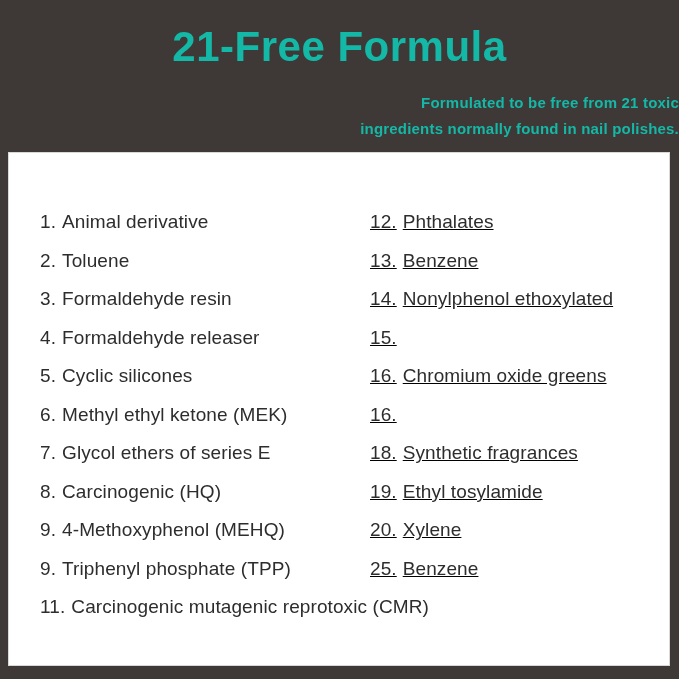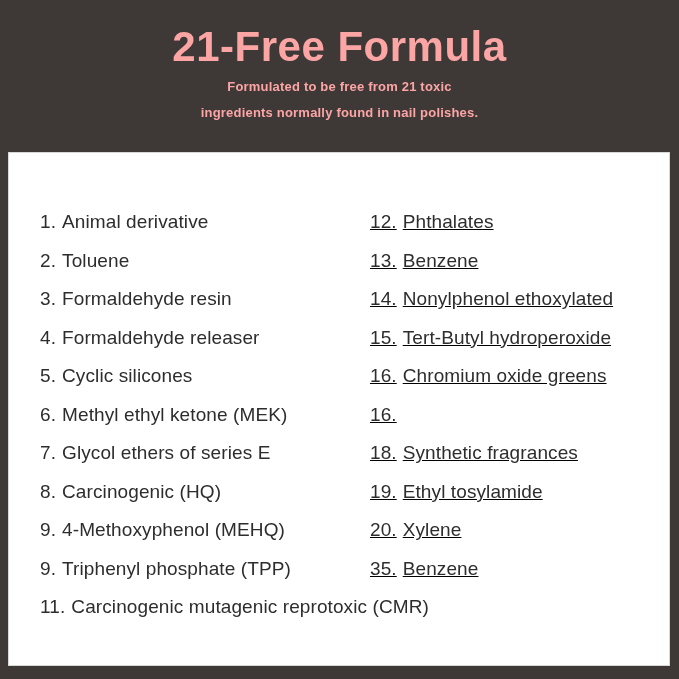--- a/index.html
+++ b/index.html
@@ -10,35 +10,36 @@
     overflow: hidden;
     background: #3e3837;
     font-family: "Liberation Sans", sans-serif;
     -webkit-font-smoothing: antialiased;
   }
   .header {
     position: absolute;
     top: 0; left: 0; right: 0;
     height: 152px;
     text-align: center;
-    color: #fca5a5;
+    color: #14b8a6;
   }
   .title {
     margin-top: 24px;
     font-size: 42px;
     font-weight: 700;
     letter-spacing: 0.5px;
     line-height: 46px;
   }
   .subtitle {
-    margin-top: 4px;
-    font-size: 13px;
+    margin-top: 20px;
+    font-size: 15px;
     font-weight: 700;
     line-height: 26px;
     letter-spacing: 0.2px;
+    text-align: right;
   }
   .card {
     position: absolute;
     left: 8px;
     top: 152px;
     width: 662px;
     height: 514px;
     background: #ffffff;
     border: 1px solid #d8d8d8;
     box-sizing: border-box;
@@ -128,21 +129,20 @@
       <div class="row">
         <span class="num">13.</span>
         <span>Benzene</span>
       </div>
       <div class="row">
         <span class="num">14.</span>
         <span>Nonylphenol ethoxylated</span>
       </div>
       <div class="row">
         <span class="num">15.</span>
-        <span>Tert-Butyl hydroperoxide</span>
       </div>
       <div class="row">
         <span class="num">16.</span>
         <span>Chromium oxide greens</span>
       </div>
       <div class="row">
         <span class="num">16.</span>
       </div>
       <div class="row">
         <span class="num">18.</span>
@@ -150,17 +150,17 @@
       </div>
       <div class="row">
         <span class="num">19.</span>
         <span>Ethyl tosylamide</span>
       </div>
       <div class="row">
         <span class="num">20.</span>
         <span>Xylene</span>
       </div>
       <div class="row">
-        <span class="num">35.</span>
+        <span class="num">25.</span>
         <span>Benzene</span>
       </div>
     </div>
 </div>
 
 </body></html>

